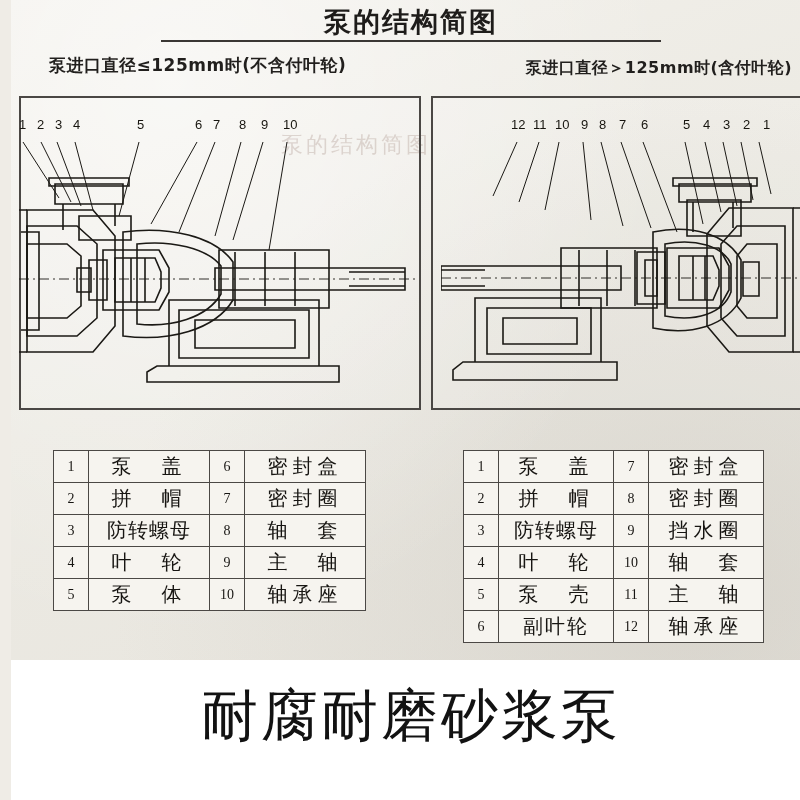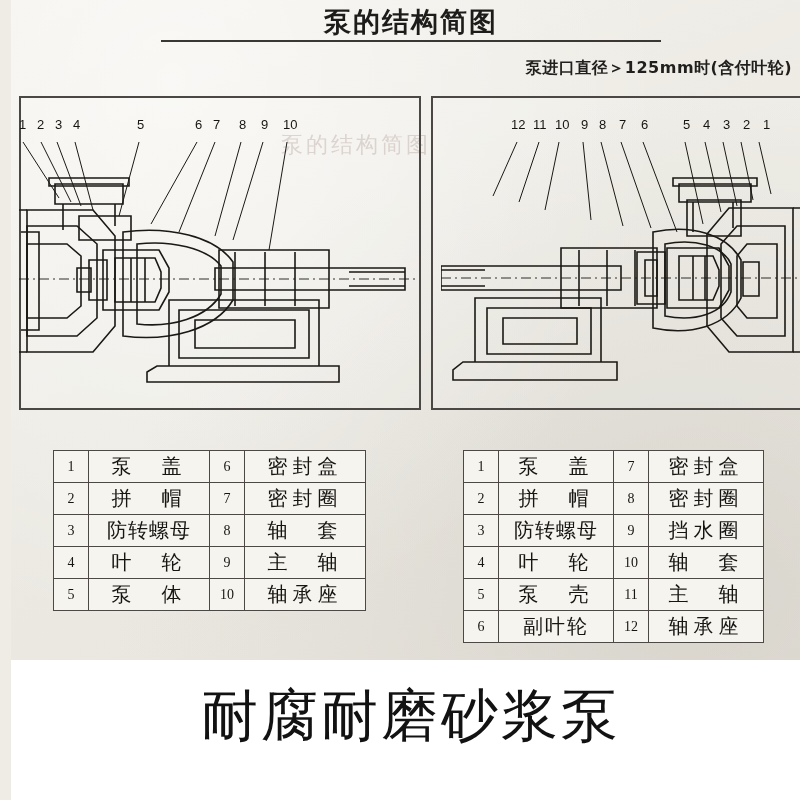--- a/index.html
+++ b/index.html
@@ -150,20 +150,21 @@
 </head>
 <body>
 
 <div id="page">
 
   <div class="paper-shade"></div>
 
   <div class="main-title">泵的结构简图</div>
   <div class="title-rule"></div>
 
+  <div class="sub-left">泵进口直径≤125mm时(不含付叶轮)</div>
   <div class="sub-right">泵进口直径＞125mm时(含付叶轮)</div>
 
   <div class="watermark">泵的结构简图</div>
 
   <div class="frame" id="frame-left"></div>
 
   <svg class="pump-svg" id="pump-left-svg" width="396" height="264" viewBox="0 0 396 264">
     <g fill="none" stroke="#1b1915" stroke-width="1.6">
 
       <path d="M4 2 L40 58" stroke-width="1"></path>

